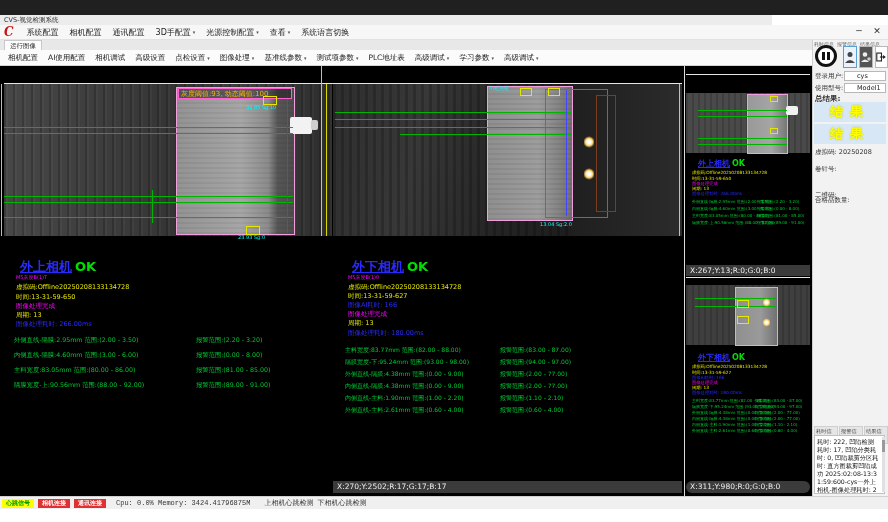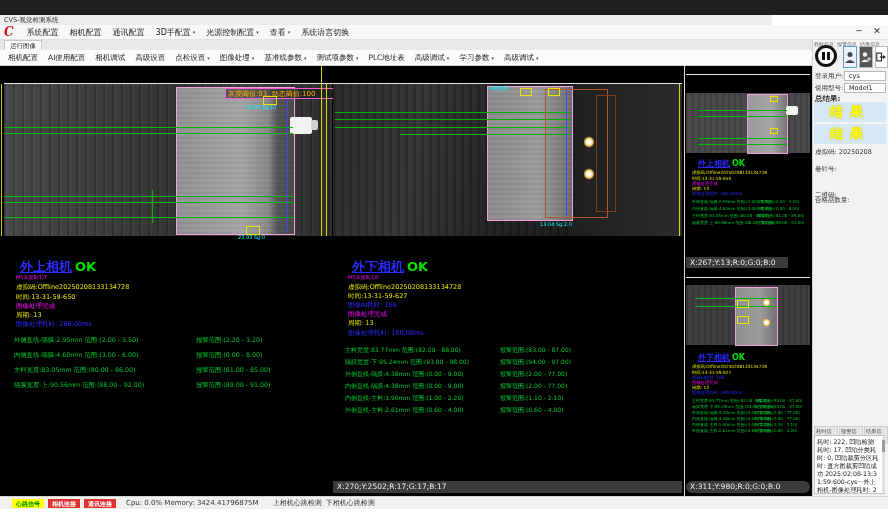--- a/index.html
+++ b/index.html
@@ -38,21 +38,21 @@
     repeating-linear-gradient(0deg, rgba(0,0,0,.05) 0 2px, transparent 2px 5px),
     linear-gradient(90deg,#939393,#a6a6a6 55%,#8b8b8b 78%,#565656 86%,#4c4c4c);}
   .product-r{left:487px;top:86px;width:84px;height:133px;border:1px solid #f2a0dc;background:
     repeating-linear-gradient(0deg, rgba(0,0,0,.06) 0 2px, transparent 2px 5px),
     linear-gradient(90deg,#8f8f8f,#9d9d9d 60%,#838383 85%,#6f6f6f);}
   .darkzone-r{left:571px;top:84px;width:111px;height:152px;background:linear-gradient(90deg,#1f1f1f,#262626 60%,#2b2b2b);}
   .orange-rect{position:absolute;border:1px solid #b05828;background:transparent;}
   .glow{position:absolute;width:10px;height:12px;background:radial-gradient(circle,#ffffff 0 20%,#ffd978 45%,rgba(255,160,40,.25) 70%,transparent 75%);}
   .connector{position:absolute;background:#f2f2f2;border-radius:2px;}
   .ybox{position:absolute;border:1px solid #e6e600;}
-  .overlay-box{left:178px;top:88px;width:114px;height:11px;border:1px solid #ff5fd0;background:rgba(30,30,30,.55);font-size:7px;color:#ffb000;line-height:11px;padding-left:2px;box-sizing:border-box;margin-left:47px;}
+  .overlay-box{left:178px;top:88px;width:114px;height:11px;border:1px solid #ff5fd0;background:rgba(30,30,30,.55);font-size:7px;color:#ffb000;line-height:11px;padding-left:2px;box-sizing:border-box;}
 
   
   .ptitle{font-size:13px;font-weight:bold;}
   .ptitle .cam{color:#2a2aff;text-decoration:underline;}
   .ptitle .ok{color:#00e000;margin-left:3px;}
   .tm{color:#ff00ff;}
   .ty{color:#e8e800;}
   .tb{color:#2a2aff;}
   .tc{color:#00ffff;}
   .f65{font-size:6.5px;}
@@ -73,30 +73,30 @@
   .mini-meas{font-size:4px;color:#00cc33;}
 
   
   .sidebar{left:812px;top:40px;width:76px;height:456px;background:#f2f2f2;border-left:1px solid #cfcfcf;box-sizing:border-box;}
   .side-tabs-top{position:absolute;left:814px;top:41px;width:72px;font-size:5px;color:#666;display:flex;gap:3px;}
   .btn-pause{left:815px;top:45px;width:22px;height:22px;border:3px solid #111;border-radius:50%;background:#fff;display:flex;align-items:center;justify-content:center;gap:2px;box-sizing:border-box;}
   .btn-pause i{display:block;width:3px;height:8px;background:#111;}
   .side-btn{position:absolute;top:46px;width:14px;height:22px;background:#fff;border:1px solid #b8b8b8;display:flex;align-items:center;justify-content:center;box-sizing:border-box;}
   .side-btn.sel{border:1.5px solid #5a9fd4;background:#eaf3fc;}
   .slabel{font-size:6.5px;color:#333;}
-  .sval{position:absolute;background:#fff;border:1px solid #b8b8b8;font-size:6.5px;color:#222;line-height:9px;padding-left:4px;width:42px;height:10px;box-sizing:border-box;}
+  .sval{position:absolute;background:#fff;border:1px solid #b8b8b8;font-size:6.5px;color:#222;line-height:9px;padding-left:12px;width:42px;height:10px;box-sizing:border-box;}
   .result-block{position:absolute;left:814px;width:72px;height:20px;background:#d7e7f5;display:flex;align-items:center;justify-content:center;}
   .result-block span{color:#ffff00;font-size:13px;font-weight:bold;letter-spacing:7px;text-shadow:0 0 2px #bbbb00;}
   .side-tab{background:#e6e6e6;border:1px solid #cfcfcf;font-size:5.2px;color:#444;padding:0 1px;line-height:8px;}
   .logbox{position:absolute;left:814px;top:435px;width:71px;height:59px;background:#fff;border:1px solid #c0c0c0;box-sizing:border-box;font-size:6.2px;line-height:8px;color:#111;padding:2px 4px 2px 2px;word-break:break-all;overflow:hidden;}
   .logbar{position:absolute;left:882px;top:437px;width:3px;height:55px;background:#e0e0e0;}
   .logthumb{position:absolute;left:882px;top:440px;width:3px;height:12px;background:#9a9a9a;}
 
   
-  .statusbar{left:0;top:496px;width:888px;height:13px;background:#f0f0f0;border-top:1px solid #d0d0d0;display:flex;align-items:center;gap:4px;padding-left:12px;box-sizing:border-box;}
+  .statusbar{left:0;top:496px;width:888px;height:13px;background:#f0f0f0;border-top:1px solid #d0d0d0;display:flex;align-items:center;gap:4px;padding-left:2px;box-sizing:border-box;font-family:Liberation Mono, monospace;}
   .badge{font-size:6px;font-weight:bold;line-height:9px;padding:0 4px;}
   .badge.yellow{background:#ffff00;color:#009900;}
   .badge.red{background:#e03030;color:#fff;}
   .sbtext{font-size:7px;color:#333;}
 </style>
 </head>
 <body>
 
 <div class="screen">
 
@@ -289,21 +289,21 @@
   <div class="abs ty mini-line nowrap" style="left:692px;top:186px;">周期: 13</div>
   <div class="abs tb mini-line nowrap" style="left:692px;top:191px;">图像处理耗时: 266.00ms</div>
   <div class="abs mini-meas nowrap" style="left:692px;top:199px;">外侧直线-隔膜:2.95mm 范围:(2.00 - 3.50)</div>
   <div class="abs mini-meas nowrap" style="left:757px;top:199px;">报警范围:(2.20 - 3.20)</div>
   <div class="abs mini-meas nowrap" style="left:692px;top:206px;">内侧直线-隔膜:4.60mm 范围:(3.00 - 6.00)</div>
   <div class="abs mini-meas nowrap" style="left:757px;top:206px;">报警范围:(0.00 - 8.00)</div>
   <div class="abs mini-meas nowrap" style="left:692px;top:213px;">主料宽度:83.05mm 范围:(80.00 - 86.00)</div>
   <div class="abs mini-meas nowrap" style="left:757px;top:213px;">报警范围:(81.00 - 85.00)</div>
   <div class="abs mini-meas nowrap" style="left:692px;top:220px;">隔膜宽度-上:90.56mm 范围:(88.00 - 92.00)</div>
   <div class="abs mini-meas nowrap" style="left:757px;top:220px;">报警范围:(89.00 - 91.00)</div>
-  <div class="abs coords nowrap" style="left:686px;top:257px;width:102px;height:11px;line-height:11px;">X:267;Y:13;R:0;G:0;B:0</div>
+  <div class="abs coords nowrap" style="left:686px;top:265px;width:124px;height:11px;line-height:11px;">X:267;Y:13;R:0;G:0;B:0</div>
 
   <div class="abs hline" style="left:686px;top:277px;width:124px;"></div>
   <div class="abs thumb-band2"></div>
   <div class="abs tprod2"></div>
   <div class="gl" style="left:695px;top:298px;width:81px;"></div>
   <div class="gl" style="left:695px;top:306px;width:81px;"></div>
   <div class="ybox" style="left:737px;top:300px;width:10px;height:6px;"></div>
   <div class="ybox" style="left:737px;top:316px;width:10px;height:6px;"></div>
   <div class="glow" style="left:763px;top:298px;width:7px;height:9px;"></div>
   <div class="glow" style="left:763px;top:318px;width:7px;height:9px;"></div>

